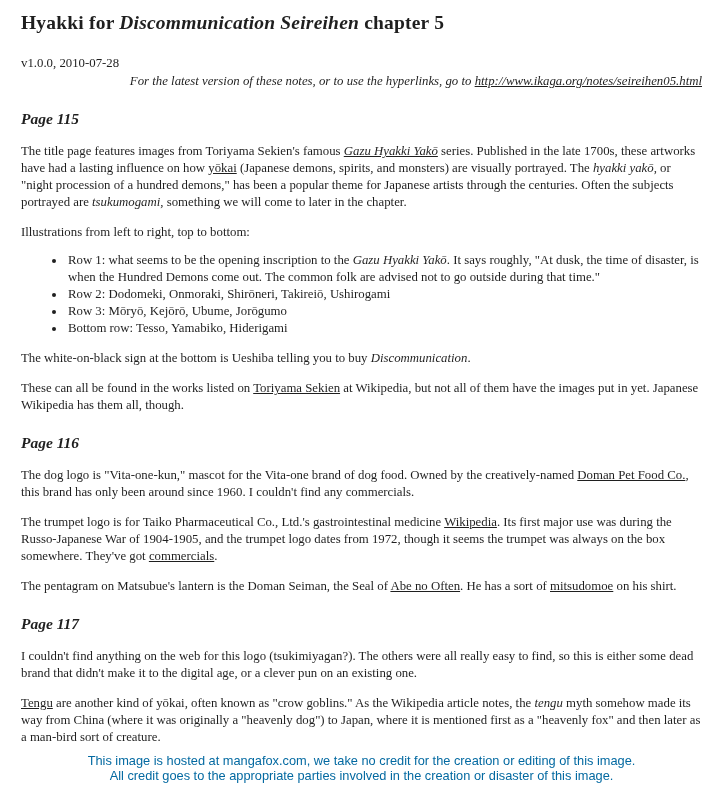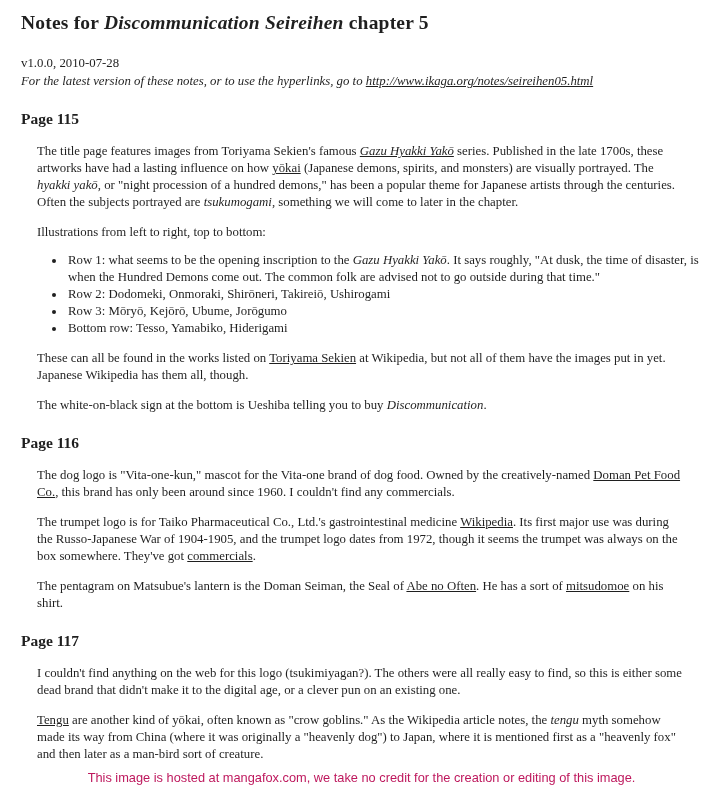--- a/index.html
+++ b/index.html
@@ -12,55 +12,55 @@
     width:728px;height:785px;overflow:hidden;
     background:var(--bg);color:var(--text);
     font-family:"Liberation Serif","DejaVu Serif",serif;
     font-size:12.8px;line-height:1.33;
   }
   .doc{padding:6px 26px 0 21px;}
   h1{
     font-size:19.5px;line-height:1.3;margin:4px 0 0;
     font-weight:bold;letter-spacing:.2px;
   }
-  h2{font-size:15.5px;margin:19px 0 0;font-weight:bold;}
-  p{margin:13px 16px 0;}
+  h2{font-size:15.5px;margin:19px 0 0;font-weight:bold;font-style:italic;}
+  p{margin:13px 0 0;}
   p.version{margin:20px 0 0;}
-  p.intro{margin:1px 0 0;font-style:italic;}
+  p.intro{margin:1px 0 0;font-style:italic;text-align:right;}
   ul{margin:11px 0 0;padding:0 0 0 45px;}
   li{margin:0;padding-left:2px;}
   .i{font-style:italic;font-family:Liberation Serif, serif;}
   a{color:var(--link);text-decoration:underline;cursor:pointer;}
   .footer{
     margin-top:7px;text-align:center;
     font-family:"Liberation Sans","DejaVu Sans",sans-serif;
-    font-size:12.8px;line-height:1.18;color:#be185d;
+    font-size:12.8px;line-height:1.18;color:#0369a1;
   }
 </style>
 </head>
 <body>
 
 <div class="doc">
 
-  <h1><span>Notes for </span><span class="i">Discommunication Seireihen</span><span> chapter 5</span></h1>
+  <h1><span>Hyakki for </span><span class="i">Discommunication Seireihen</span><span> chapter 5</span></h1>
 
   <p class="version">v1.0.0, 2010-07-28</p>
   <p class="intro"><span class="i">For the latest version of these notes, or to use the hyperlinks, go to </span><a href="#" class="i">http://www.ikaga.org/notes/seireihen05.html</a></p>
 
   <h2>Page 115</h2>
   <p><span>The title page features images from Toriyama Sekien's famous </span><a href="#" class="i">Gazu Hyakki Yakō</a><span> series. Published in the late 1700s, these artworks have had a lasting influence on how </span><a href="#">yōkai</a><span> (Japanese demons, spirits, and monsters) are visually portrayed. The </span><span class="i">hyakki yakō</span><span>, or "night procession of a hundred demons," has been a popular theme for Japanese artists through the centuries. Often the subjects portrayed are </span><span class="i">tsukumogami</span><span>, something we will come to later in the chapter.</span></p>
   <p><span>Illustrations from left to right, top to bottom:</span></p>
   <ul>
     <li><span>Row 1: what seems to be the opening inscription to the </span><span class="i">Gazu Hyakki Yakō</span><span>. It says roughly, "At dusk, the time of disaster, is when the Hundred Demons come out. The common folk are advised not to go outside during that time."</span></li>
     <li><span>Row 2: Dodomeki, Onmoraki, Shirōneri, Takireiō, Ushirogami</span></li>
     <li><span>Row 3: Mōryō, Kejōrō, Ubume, Jorōgumo</span></li>
     <li><span>Bottom row: Tesso, Yamabiko, Hiderigami</span></li>
   </ul>
+  <p><span>The white-on-black sign at the bottom is Ueshiba telling you to buy </span><span class="i">Discommunication</span><span>.</span></p>
   <p><span>These can all be found in the works listed on </span><a href="#">Toriyama Sekien</a><span> at Wikipedia, but not all of them have the images put in yet. Japanese Wikipedia has them all, though.</span></p>
-  <p><span>The white-on-black sign at the bottom is Ueshiba telling you to buy </span><span class="i">Discommunication</span><span>.</span></p>
 
   <h2>Page 116</h2>
   <p><span>The dog logo is "Vita-one-kun," mascot for the Vita-one brand of dog food. Owned by the creatively-named </span><a href="#">Doman Pet Food Co.</a><span>, this brand has only been around since 1960. I couldn't find any commercials.</span></p>
   <p><span>The trumpet logo is for Taiko Pharmaceutical Co., Ltd.'s gastrointestinal medicine </span><a href="#">Wikipedia</a><span>. Its first major use was during the Russo-Japanese War of 1904-1905, and the trumpet logo dates from 1972, though it seems the trumpet was always on the box somewhere. They've got </span><a href="#">commercials</a><span>.</span></p>
   <p><span>The pentagram on Matsubue's lantern is the Doman Seiman, the Seal of </span><a href="#">Abe no Often</a><span>. He has a sort of </span><a href="#">mitsudomoe</a><span> on his shirt.</span></p>
 
   <h2>Page 117</h2>
   <p><span>I couldn't find anything on the web for this logo (tsukimiyagan?). The others were all really easy to find, so this is either some dead brand that didn't make it to the digital age, or a clever pun on an existing one.</span></p>
   <p><a href="#">Tengu</a><span> are another kind of yōkai, often known as "crow goblins." As the Wikipedia article notes, the </span><span class="i">tengu</span><span> myth somehow made its way from China (where it was originally a "heavenly dog") to Japan, where it is mentioned first as a "heavenly fox" and then later as a man-bird sort of creature.</span></p>
 

